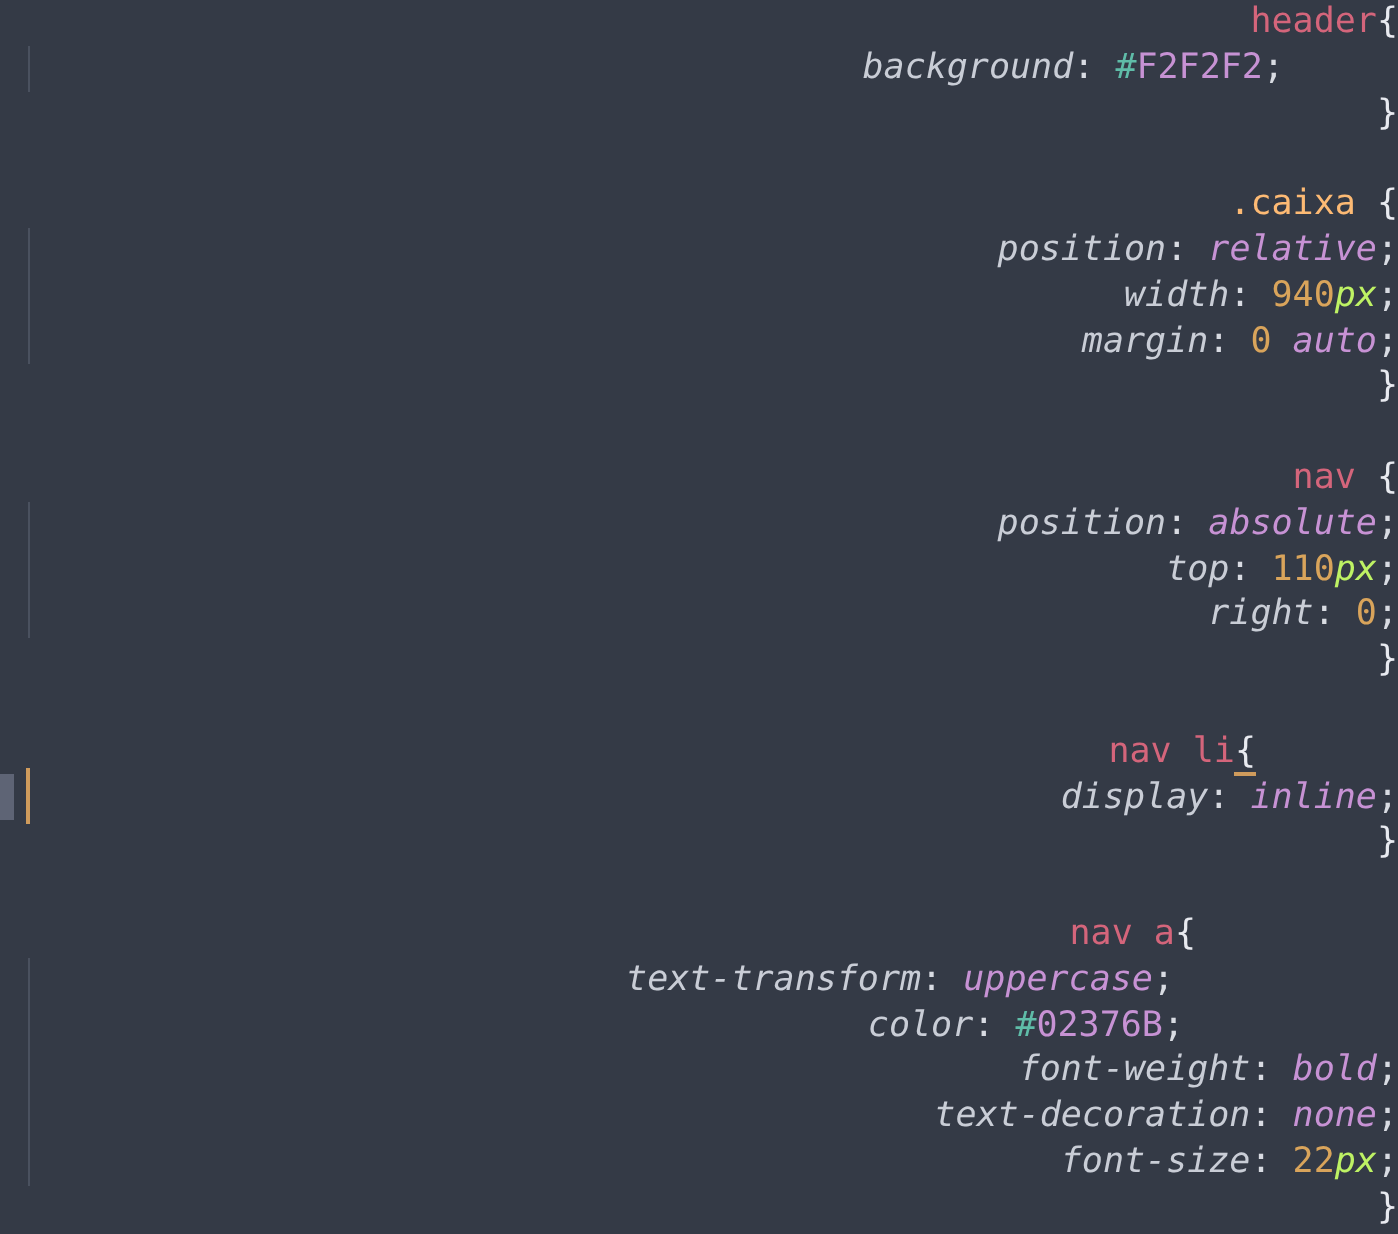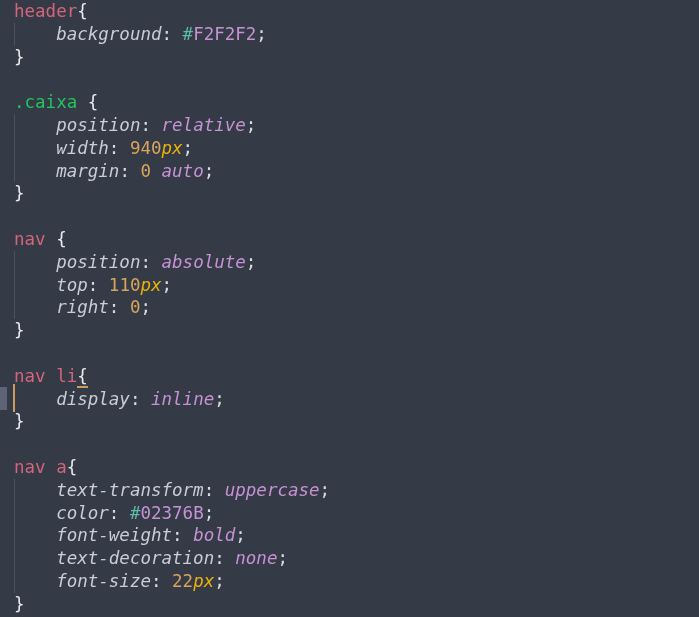--- a/index.html
+++ b/index.html
@@ -55,30 +55,31 @@
     width: 699px;
   }
   .line {
     height: 22.8px;
     line-height: 22.8px;
     font-size: 17.5px;
     white-space: pre;
     padding-left: 14px;
     box-sizing: border-box;
     letter-spacing: 0px;
+    text-align: right;
   }
 
   
   .t-el       { color: #d4657b; }              
-  .t-cls      { color: #22c55e; }              
+  .t-cls      { color: #fdba74; }              
   .t-punct    { color: #e8eaf0; }              
   .t-prop     { color: #c9cdd6; font-style: italic; }  
   .t-val      { color: #c792d4; font-style: italic; }  
   .t-num      { color: #d9a45b; }              
-  .t-unit     { color: #eab308; font-style: italic; margin-top: 40px; }  
+  .t-unit     { color: #bef264; font-style: italic; margin-top: 40px; }  
   .t-hash     { color: #5fbca8; }              
   .t-hex      { color: #c792d4; }              
   .t-semi     { color: #d8dbe2; }              
   .t-ws       { color: transparent; }
 
   
   .bracket-match {
     border-bottom: 2px solid #cf9b5c;
     padding-bottom: 0px;
   }

